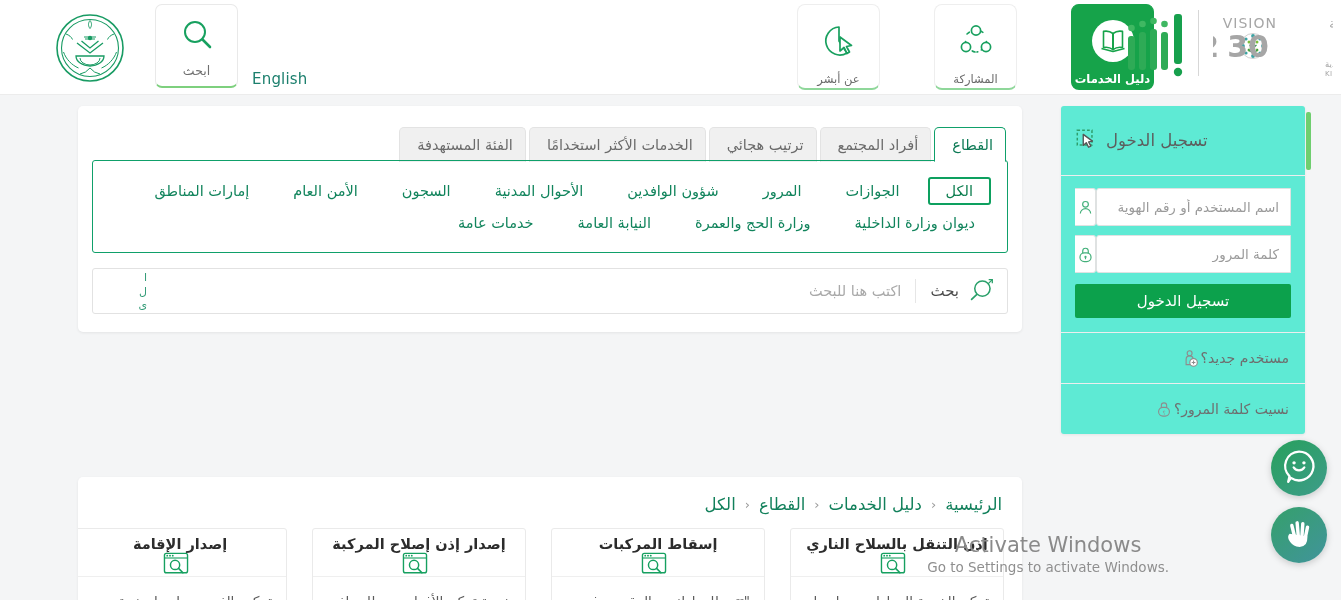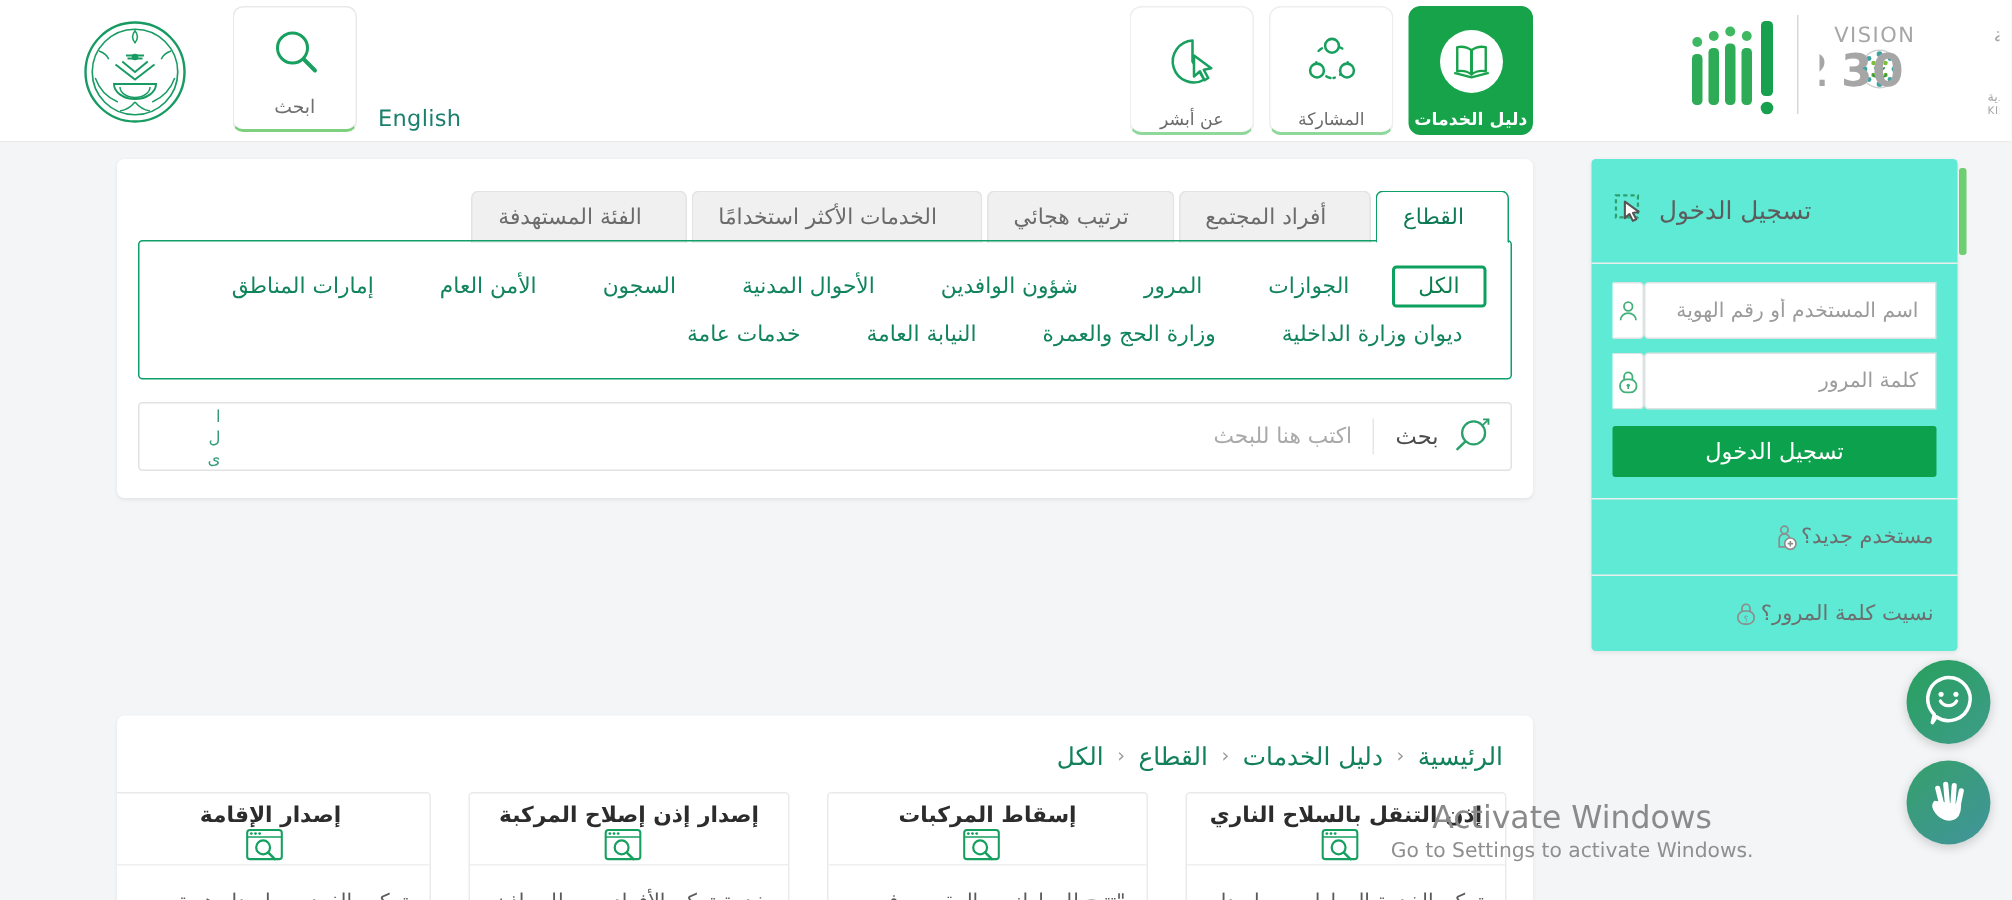--- a/index.html
+++ b/index.html
@@ -56,20 +56,21 @@
   .navbtn {
     width: 83px; height: 86px;
     background: #fff;
     border: 1px solid #eeeeee;
     border-bottom: 2px solid #8fd79a;
     border-radius: 8px;
     display: flex; flex-direction: column;
     align-items: center; justify-content: flex-start;
     padding-top: 13px;
     cursor: pointer;
+    margin-left: 44px;
   }
   .navbtn.active {
     background: #16a34a;
     border: 1px solid #16a34a;
     border-bottom: 2px solid #16a34a;
   }
   .navbtn .nico { width: 46px; height: 46px; }
   .navbtn .nlbl {
     font-size: 11.5px; color: #6a6a6a;
     margin-top: 8px; white-space: nowrap;
@@ -173,21 +174,21 @@
     display: flex; flex-direction: row;
     justify-content: flex-start;
     padding: 20px 16px 0 0;
     gap: 3px;
   }
   .tab {
     background: #f0f0f0;
     border: 1px solid #e3e3e3;
     border-bottom: none;
     border-radius: 5px 5px 0 0;
-    padding: 9px 29px 8px 17px;
+    padding: 9px 12px 8px 17px;
     font-size: 14.5px;
     color: #6b6b6b;
     cursor: pointer;
     white-space: nowrap;
     position: relative; top: 1px; text-align: right;
   }
   .tab.active {
     background: #fff;
     color: #0d7a55;
     border: 1px solid #0fa06a;

